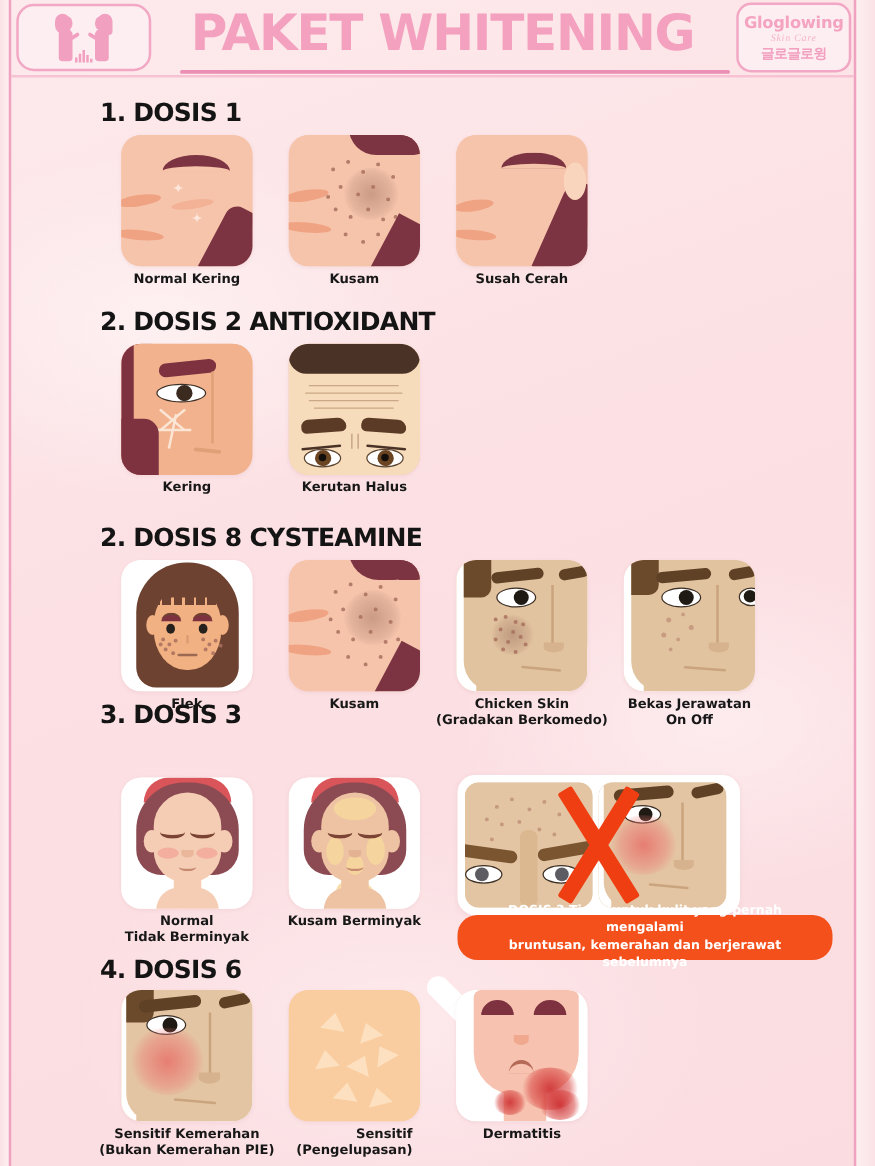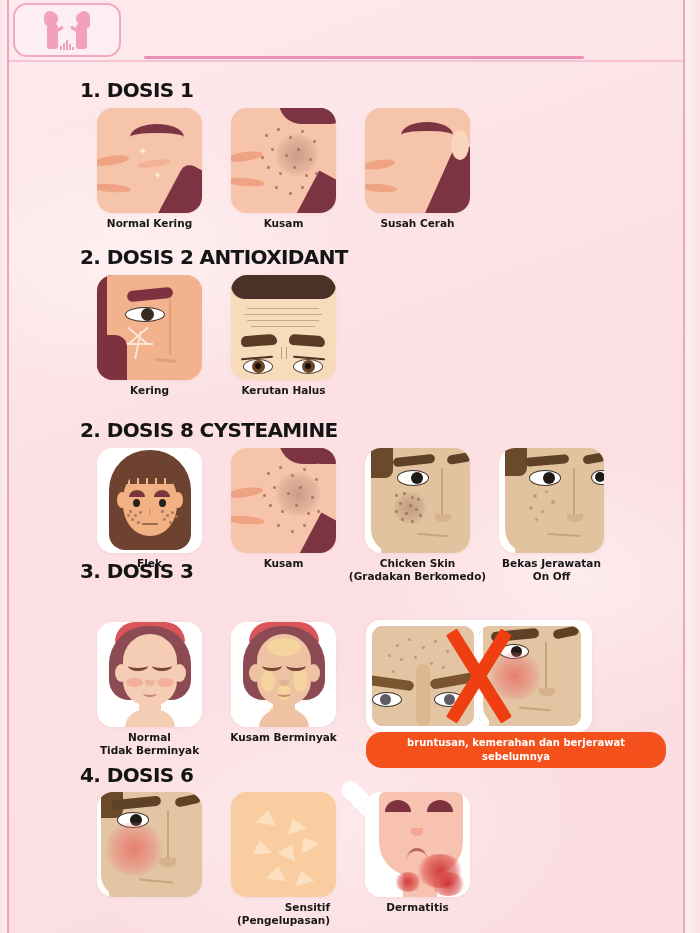--- a/index.html
+++ b/index.html
@@ -309,22 +309,30 @@
       </div>
       <div class="logo-bars">
         <i style="height:4px"></i>
           <i style="height:7px"></i>
           <i style="height:10px"></i>
           <i style="height:6px"></i>
           <i style="height:3px"></i>
       </div>
     </div>
 
+    <h1 id="poster-title">PAKET WHITENING</h1>
     <div id="title-rule"></div>
 
+    <div class="logo-badge right">
+      <div class="brand">
+        <span class="b1">Gloglowing</span>
+        <span class="b2">Skin Care</span>
+        <span class="b3">글로글로윙</span>
+      </div>
+    </div>
   </div>
   <div id="header-underline"></div>
 
   <div class="section" style="top:0;height:0">
     <div class="section-title" style="left:80px; top:78px;">1. DOSIS 1</div>
 
     <div class="card-wrap" style="left:97px; top:108px;">
       <div class="card">
         <div class="cheek">
           <div class="brow2" style="left:33px; top:16px; width:54px;"></div>
@@ -676,20 +684,21 @@
         </div>
       </div>
       <div class="xmark" style="left:50%; top:50%; width:0; height:0;">
         <i class="s1"></i>
           <i class="s2"></i>
       </div>
     </div>
 
     <div id="warn-banner" style="left:366px; top:732px; width:300px; height:36px;">
       <div>
+        <div>DOSIS 3 Tidak untuk kulit yang pernah mengalami</div>
         <div>bruntusan, kemerahan dan berjerawat sebelumnya</div>
       </div>
     </div>
   </div>
 
   <div class="section" style="top:0;height:0">
     <div class="section-title" style="left:80px; top:763px;">4. DOSIS 6</div>
 
     <div id="heart-deco" style="left:340px; top:782px;"></div>
 
@@ -702,20 +711,24 @@
           <div class="brow" style="left:14px; top:6px; width:50px; height:10px; background:#5f4126; transform:rotate(-6deg);"></div>
           <div class="brow" style="left:78px; top:4px; width:26px; height:9px; background:#5f4126; transform:rotate(-12deg);"></div>
           <div class="eyew" style="left:20px; top:20px; width:32px; height:16px;"></div>
           <div class="iris" style="left:33px; top:22px; width:12px; height:12px;"></div>
           <div class="redcheek" style="left:6px; top:30px; width:62px; height:54px;"></div>
           <div class="nose" style="left:70px; top:18px; height:54px;"></div>
           <div style="position:absolute; left:62px; top:66px; width:17px; height:9px; border-radius:0 0 50% 50%; background:#d6b28e;"></div>
           <div class="mouth" style="left:42px; top:88px; width:34px; transform:rotate(5deg);"></div>
         </div>
       </div>
+      <div class="card-label" style="line-height:13px;">
+        <div>Sensitif Kemerahan</div>
+        <div>(Bukan Kemerahan PIE)</div>
+      </div>
     </div>
 
     <div class="card-wrap" style="left:231px; top:792px;">
       <div class="card" style="background:#f9cda0;">
         <div class="peel">
           <div class="flake" style="left:26px; top:18px; transform:rotate(10deg);"></div>
           <div class="flake" style="left:54px; top:26px; transform:rotate(-20deg);"></div>
           <div class="flake" style="left:20px; top:48px; transform:rotate(-8deg);"></div>
           <div class="flake" style="left:48px; top:52px; transform:rotate(25deg);"></div>
           <div class="flake" style="left:66px; top:44px; transform:rotate(-30deg);"></div>

